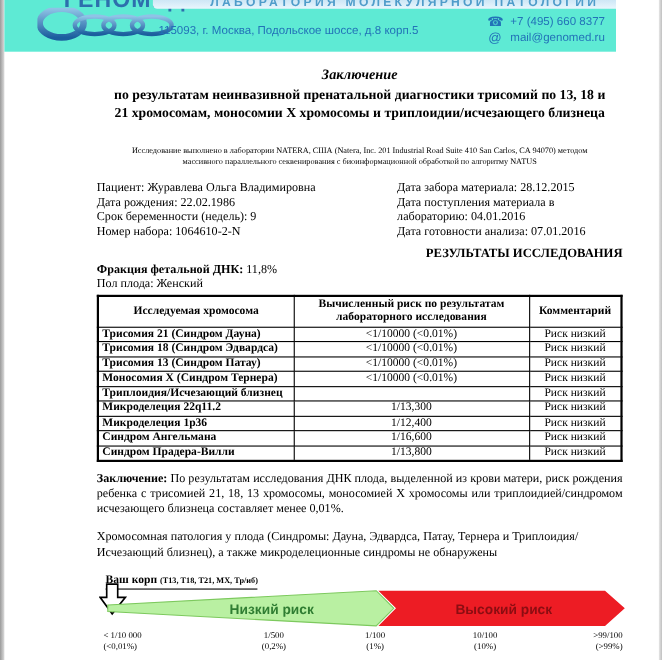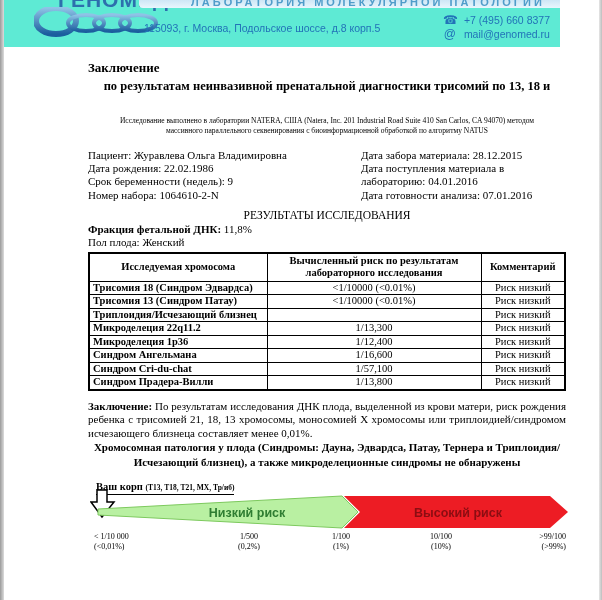--- a/index.html
+++ b/index.html
@@ -29,42 +29,42 @@
     letter-spacing:3px; color:#4f9cca; line-height:12px; }
   .address { position:absolute; left:140px; top:22px; width:310px; 
     font-family:"Liberation Sans",sans-serif; font-size:10.5px; color:#2273b8; }
   .contact { position:absolute; right:10px; top:13px; font-family:"Liberation Sans",sans-serif;
     font-size:10.5px; color:#2273b8; }
   .contact-row { display:flex; align-items:center; gap:7px; line-height:14px; }
   .contact-icon { font-size:12px; color:#2273b8; width:14px; text-align:center; }
 
   
   .content { position:absolute; left:88px; top:47px; width:478px; }
-  .title1 { font-weight:bold; font-size:13px; margin-top:13px; }
+  .title1 { text-align:center; font-weight:bold; font-size:13px; margin-top:13px;font-style:italic; }
   .title23 { text-align:center; font-weight:bold; font-size:12.5px; line-height:16px; margin-top:2px; }
   .fineprint { text-align:center; font-size:7.5px; line-height:10px; margin-top:22px; }
 
   .patient { display:flex; justify-content:space-between; margin-top:13px; font-size:11px; line-height:13.2px; }
   .patient-left { width:265px; }
   .patient-right { width:205px; }
 
-  .results-title { text-align:center; font-weight:normal; font-size:11.5px; margin-top:7px; }
+  .results-title { text-align:right; font-weight:bold; font-size:11.5px; margin-top:7px; }
   .fraction { font-size:11px; margin-top:2px; }
   .sex { font-size:11px; margin-top:1px; }
   b.inline { font-weight:bold; }
 
   table.res { width:100%; border-collapse:collapse; margin-top:4px; font-size:10.5px; border:2px solid #000; }
   table.res th, table.res td { border:1px solid #000; padding:0 3px; line-height:12.5px; }
   table.res th { font-weight:bold; text-align:center; padding:1px 2px; }
   table.res td.c-name { font-weight:bold; text-align:left; width:178px; }
   table.res td.c-risk { text-align:center; width:214px; }
   table.res td.c-comm { text-align:center; width:84px; }
 
   .conclusion { margin-top:9px; font-size:11px; line-height:13.5px; text-align:justify; }
-  .bold-statement { font-weight:bold; font-size:11px; line-height:14.5px; text-align:center; }
+  .bold-statement { margin-top:11px; font-weight:normal; font-size:11px; line-height:14.5px; }
 
   
   .risk-scale { position:relative; margin-top:7px; height:84px; }
   .your-risk { position:absolute; left:8px; top:0; border-bottom:1px solid #000; padding-bottom:0; }
   .your-risk .main { font-weight:bold; font-size:10.5px; }
   .your-risk .detail { font-weight:bold; font-size:7.5px; }
   .pointer { position:absolute; left:2px; top:13px; }
   .arrows { position:absolute; left:4px; top:17px; }
   .tick { position:absolute; top:56px; font-size:8px; line-height:10px; }
   .tick .pct { display:block; }
@@ -110,20 +110,21 @@
       <span>mail@genomed.ru</span>
     </div>
   </div>
 </div>
 
 <div class="content">
 
   <div class="title1">Заключение</div>
   <div class="title23">
     <div>по результатам неинвазивной пренатальной диагностики трисомий по 13, 18 и</div>
+    <div>21 хромосомам, моносомии Х хромосомы и триплоидии/исчезающего близнеца</div>
   </div>
   <div class="fineprint">
     <div>Исследование выполнено в лаборатории NATERA, США (Natera, Inc. 201 Industrial Road Suite 410 San Carlos, CA 94070) методом</div>
     <div>массивного параллельного секвенирования с биоинформационной обработкой по алгоритму NATUS</div>
   </div>
 
   <div class="patient">
     <div class="patient-left">
       <div>Пациент: Журавлева Ольга Владимировна</div>
       <div>Дата рождения: 22.02.1986</div>
@@ -144,26 +145,36 @@
   <table class="res">
     <thead>
       <tr>
         <th>Исследуемая хромосома</th>
         <th>Вычисленный риск по результатам лабораторного исследования</th>
         <th>Комментарий</th>
       </tr>
     </thead>
     <tbody>
       <tr>
+          <td class="c-name">Трисомия 21 (Синдром Дауна)</td>
+          <td class="c-risk">&lt;1/10000 (&lt;0.01%)</td>
+          <td class="c-comm">Риск низкий</td>
+        </tr>
+      <tr>
           <td class="c-name">Трисомия 18 (Синдром Эдвардса)</td>
           <td class="c-risk">&lt;1/10000 (&lt;0.01%)</td>
           <td class="c-comm">Риск низкий</td>
         </tr>
       <tr>
           <td class="c-name">Трисомия 13 (Синдром Патау)</td>
+          <td class="c-risk">&lt;1/10000 (&lt;0.01%)</td>
+          <td class="c-comm">Риск низкий</td>
+        </tr>
+      <tr>
+          <td class="c-name">Моносомия Х (Синдром Тернера)</td>
           <td class="c-risk">&lt;1/10000 (&lt;0.01%)</td>
           <td class="c-comm">Риск низкий</td>
         </tr>
       <tr>
           <td class="c-name">Триплоидия/Исчезающий близнец</td>
           <td class="c-risk"></td>
           <td class="c-comm">Риск низкий</td>
         </tr>
       <tr>
           <td class="c-name">Микроделеция 22q11.2</td>
@@ -171,25 +182,20 @@
           <td class="c-comm">Риск низкий</td>
         </tr>
       <tr>
           <td class="c-name">Микроделеция 1p36</td>
           <td class="c-risk">1/12,400</td>
           <td class="c-comm">Риск низкий</td>
         </tr>
       <tr>
           <td class="c-name">Синдром Ангельмана</td>
           <td class="c-risk">1/16,600</td>
-          <td class="c-comm">Риск низкий</td>
-        </tr>
-      <tr>
-          <td class="c-name">Синдром Cri-du-chat</td>
-          <td class="c-risk">1/57,100</td>
           <td class="c-comm">Риск низкий</td>
         </tr>
       <tr>
           <td class="c-name">Синдром Прадера-Вилли</td>
           <td class="c-risk">1/13,800</td>
           <td class="c-comm">Риск низкий</td>
         </tr>
     </tbody>
   </table>
 

